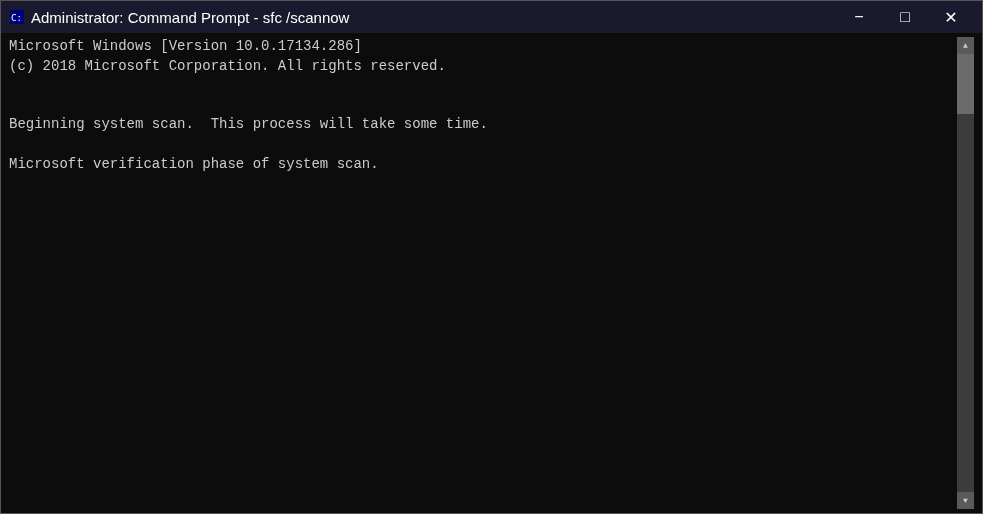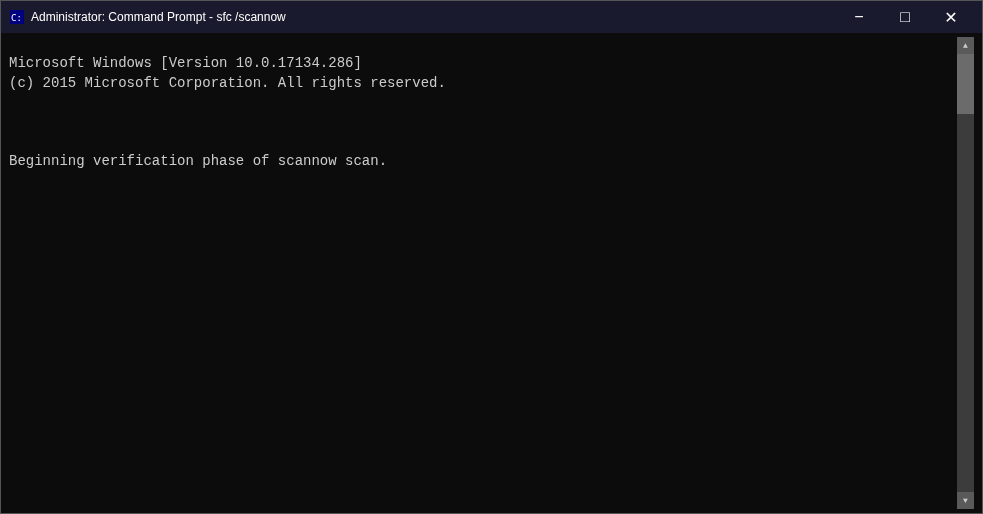--- a/index.html
+++ b/index.html
@@ -48,21 +48,21 @@
     }
 
     .title-bar-icon svg {
       width: 14px;
       height: 14px;
     }
 
     .title-bar-text {
       color: #ffffff;
       font-family: 'Segoe UI', Arial, sans-serif;
-      font-size: 12px;
+      font-size: 15px;
       flex: 1;
     }
 
     .title-bar-controls {
       display: flex;
       gap: 0;
     }
 
     .title-bar-btn {
       width: 46px;
@@ -87,21 +87,20 @@
       line-height: 1.4;
       padding: 4px 8px;
       overflow: hidden;
       display: flex;
       flex-direction: row;
     }
 
     .console-content {
       flex: 1;
       overflow: hidden;
-      margin-top: 17px;
     }
 
     .console-line {
       white-space: pre;
       color: #cccccc;
     }
 
     .console-line.empty {
       height: 1.4em;
     }
@@ -175,25 +174,26 @@
       <button class="title-bar-btn">−</button>
       <button class="title-bar-btn">□</button>
       <button class="title-bar-btn close">✕</button>
     </div>
   </div>
 
   <div class="console-body">
     <div class="console-content">
 
     <div class="console-line">Microsoft Windows [Version 10.0.17134.286]</div>
-        <div class="console-line">(c) 2015 Microsoft Corporation. All rights reserved.</div>
+        <div class="console-line">(c) 2018 Microsoft Corporation. All rights reserved.</div>
         <div class="console-line empty"></div>
         <div class="console-line empty"></div>
+        <div class="console-line">Beginning system scan.  This process will take some time.</div>
         <div class="console-line empty"></div>
-        <div class="console-line">Beginning verification phase of scannow scan.</div>
+        <div class="console-line">Microsoft verification phase of system scan.</div>
       </div>
     <div class="scrollbar">
       <div class="scrollbar-arrow">▲</div>
       <div class="scrollbar-track">
         <div class="scrollbar-thumb"></div>
       </div>
       <div class="scrollbar-arrow">▼</div>
     </div>
   </div>
 </div>

